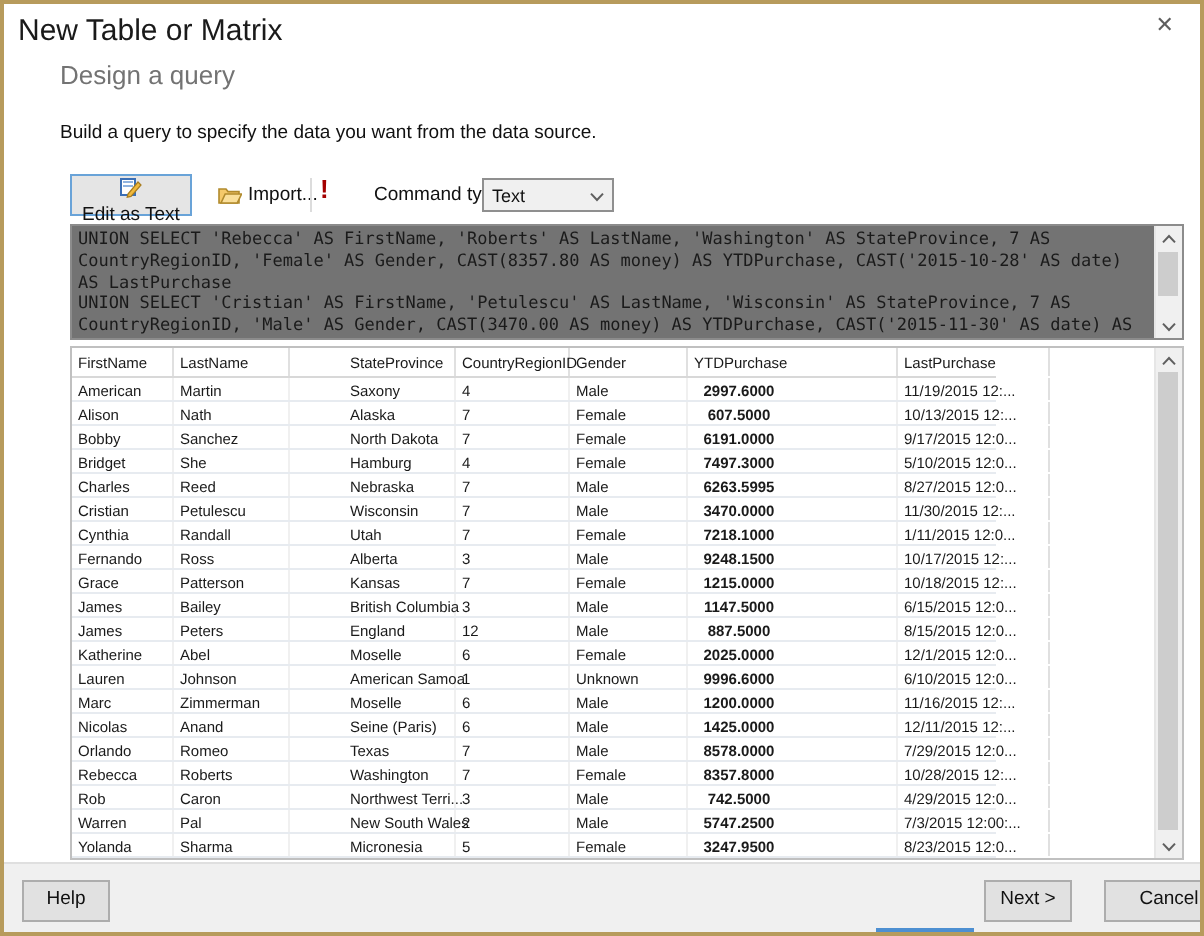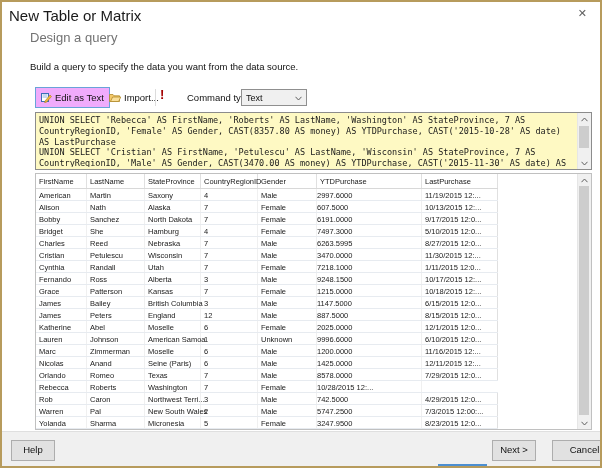--- a/index.html
+++ b/index.html
@@ -7,58 +7,58 @@
   .dialog{position:relative;width:598px;height:464px;border:2px solid #b79b5c;background:#fff;overflow:hidden;}
 
   .title{position:absolute;left:7px;top:5px;font-size:15px;color:#1a1a1a;}
   .close-btn{position:absolute;right:13px;top:5px;font-size:11px;color:#5f5f5f;cursor:pointer;line-height:12px;}
 
   .heading{position:absolute;left:28px;top:28px;font-size:13px;color:#737373;}
   .desc{position:absolute;left:28px;top:59px;font-size:9.5px;color:#111;}
 
   .tb-btn{position:absolute;top:85px;height:21px;display:inline-flex;align-items:center;gap:3px;
           padding:0 5px;font-size:9.5px;color:#111;box-sizing:border-box;cursor:pointer;}
-  .tb-btn.selected{left:33px;background:#f0abfc;border:1px solid #69a3d8;}
+  .tb-btn.selected{left:33px;background:#e5e5e5;border:1px solid #69a3d8;flex-direction:column;}
   .tb-btn.plain{left:101px;background:transparent;border:1px solid transparent;}
   .tb-sep{position:absolute;left:153px;top:87px;width:1px;height:17px;background:#dcdcdc;}
   .excl{position:absolute;left:158px;top:85px;font-size:13px;font-weight:bold;color:#a40000;}
   .cmd-label{position:absolute;left:185px;top:90px;font-size:9.5px;color:#111;}
   .cmd-select{position:absolute;left:239px;top:87px;width:66px;height:17px;background:#f0f0f0;
               border:1px solid #8f8f8f;box-sizing:border-box;font-size:9px;color:#111;
               display:flex;align-items:center;padding-left:4px;cursor:pointer;}
   .cmd-select .chev{position:absolute;right:4px;top:6px;}
 
   .sqlbox{position:absolute;left:33px;top:110px;width:557px;height:58px;border:1px solid #8c8c8c;
-          background:#fef9c3;box-sizing:border-box;}
+          background:#737373;box-sizing:border-box;}
   .sql-content{position:absolute;left:3px;top:2px;right:16px;bottom:2px;overflow:hidden;}
   .sql-line{font-family:"DejaVu Sans Mono","Liberation Mono",monospace;font-size:8.5px;
             line-height:10.8px;white-space:pre;color:#1a1a1a;}
 
   .vscroll{position:absolute;right:0;top:0;bottom:0;width:13px;background:#f0f0f0;border-left:1px solid #e6e6e6;}
   .scroll-arrow{position:absolute;left:0;width:13px;height:12px;display:flex;align-items:center;justify-content:center;cursor:pointer;}
   .scroll-arrow.up{top:0;}
   .scroll-arrow.down{bottom:0;}
   .scroll-thumb{position:absolute;left:1px;width:10px;background:#cdcdcd;cursor:pointer;}
 
   .gridbox{position:absolute;left:33px;top:171px;width:557px;height:257px;border:1px solid #c0c0c0;
            background:#fff;box-sizing:border-box;}
   .grid-header{display:flex;height:15px;box-sizing:border-box;border-bottom:1px solid #d8d8d8;width:462px;}
   .hcell{font-size:7.5px;color:#1a1a1a;padding:3px 18px 0 3px;border-right:1px solid #e0e0e0;
          box-sizing:border-box;white-space:nowrap;overflow:visible;flex:none;cursor:pointer;}
   .grow{display:flex;height:12px;box-sizing:border-box;border-bottom:1px solid #e7ebf0;width:462px;cursor:default;}
   .rcell{font-size:7.5px;color:#1a1a1a;padding:1.5px 0 0 3px;border-right:1px solid #f0f0f0;
          box-sizing:border-box;white-space:nowrap;overflow:visible;flex:none;}
   .hcell:nth-child(1),.rcell:nth-child(1){width:51px;}
   .hcell:nth-child(2),.rcell:nth-child(2){width:58px;}
-  .hcell:nth-child(3),.rcell:nth-child(3){width:56px;}
+  .hcell:nth-child(3),.rcell:nth-child(3){width:56px;margin-left:27px;}
   .hcell:nth-child(4),.rcell:nth-child(4){width:57px;}
   .hcell:nth-child(5),.rcell:nth-child(5){width:59px;}
   .hcell:nth-child(6),.rcell:nth-child(6){width:105px;}
   .hcell:nth-child(7),.rcell:nth-child(7){width:76px;border-right:1px solid #e0e0e0;}
-  .rcell:nth-child(6){text-align:left;padding-right:53px;padding-left:0;}
+  .rcell:nth-child(6){text-align:center;padding-right:53px;padding-left:0;font-weight:bold;}
 
   .footer{position:absolute;left:0;right:0;bottom:0;height:34px;background:#f0f0f0;border-top:1px solid #dfdfdf;}
   .btn{position:absolute;top:8px;height:21px;background:#e1e1e1;border:1px solid #adadad;
        box-sizing:border-box;font-size:9.5px;color:#111;text-align:center;line-height:18px;cursor:pointer;}
   .btn-help{left:9px;width:44px;}
   .btn-back{left:436px;width:49px;border:2px solid #4d8fd1;line-height:16px;margin-top:24px;}
   .btn-next{left:490px;width:44px;}
   .btn-cancel{left:550px;width:65px;}
 
   svg{display:block;}
@@ -286,20 +286,21 @@
         <div class="rcell">Male</div>
         <div class="rcell">8578.0000</div>
         <div class="rcell">7/29/2015 12:0...</div>
       </div>
         <div class="grow">
         <div class="rcell">Rebecca</div>
         <div class="rcell">Roberts</div>
         <div class="rcell">Washington</div>
         <div class="rcell">7</div>
         <div class="rcell">Female</div>
+        <div class="rcell">8357.8000</div>
         <div class="rcell">10/28/2015 12:...</div>
       </div>
         <div class="grow">
         <div class="rcell">Rob</div>
         <div class="rcell">Caron</div>
         <div class="rcell">Northwest Terri...</div>
         <div class="rcell">3</div>
         <div class="rcell">Male</div>
         <div class="rcell">742.5000</div>
         <div class="rcell">4/29/2015 12:0...</div>

